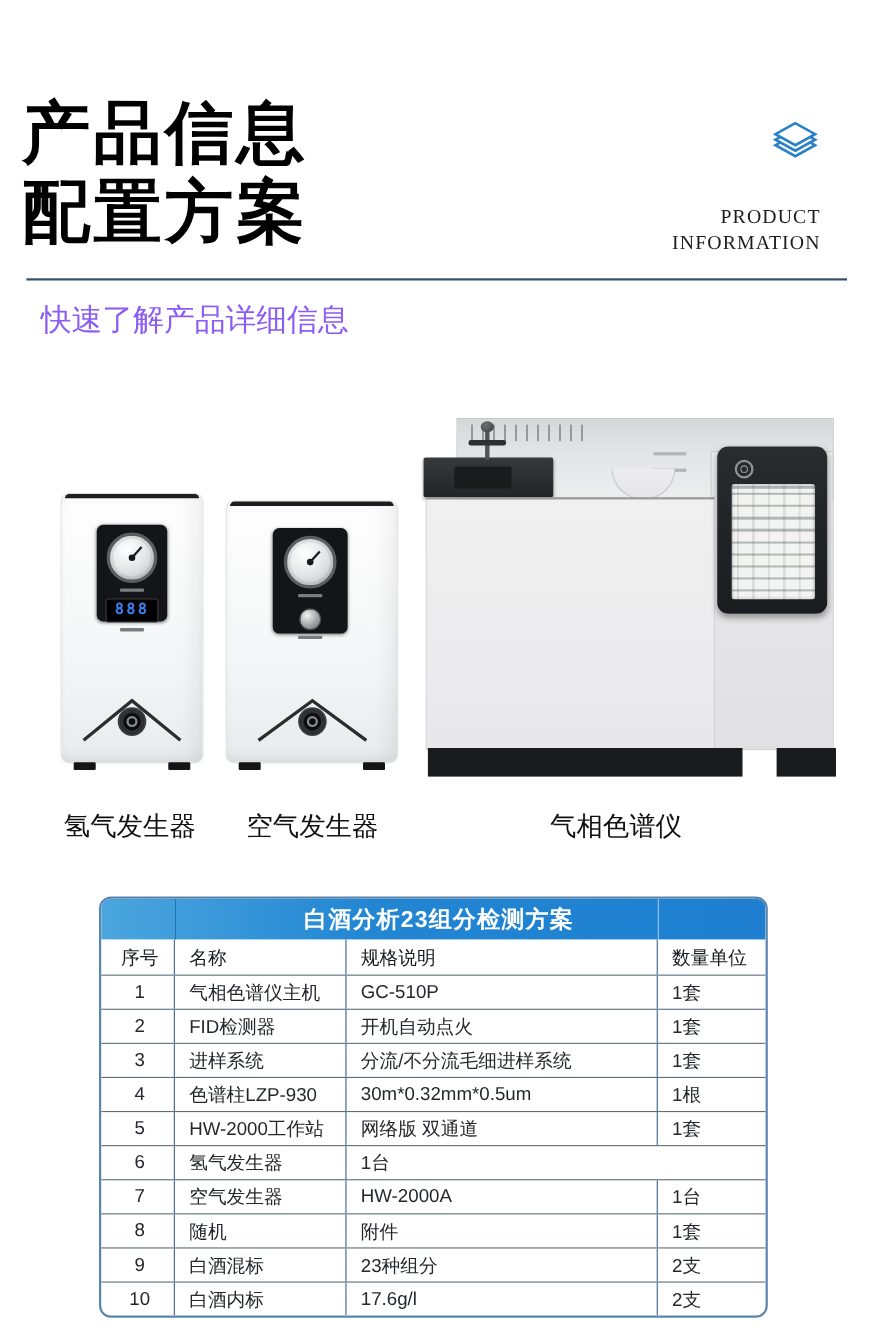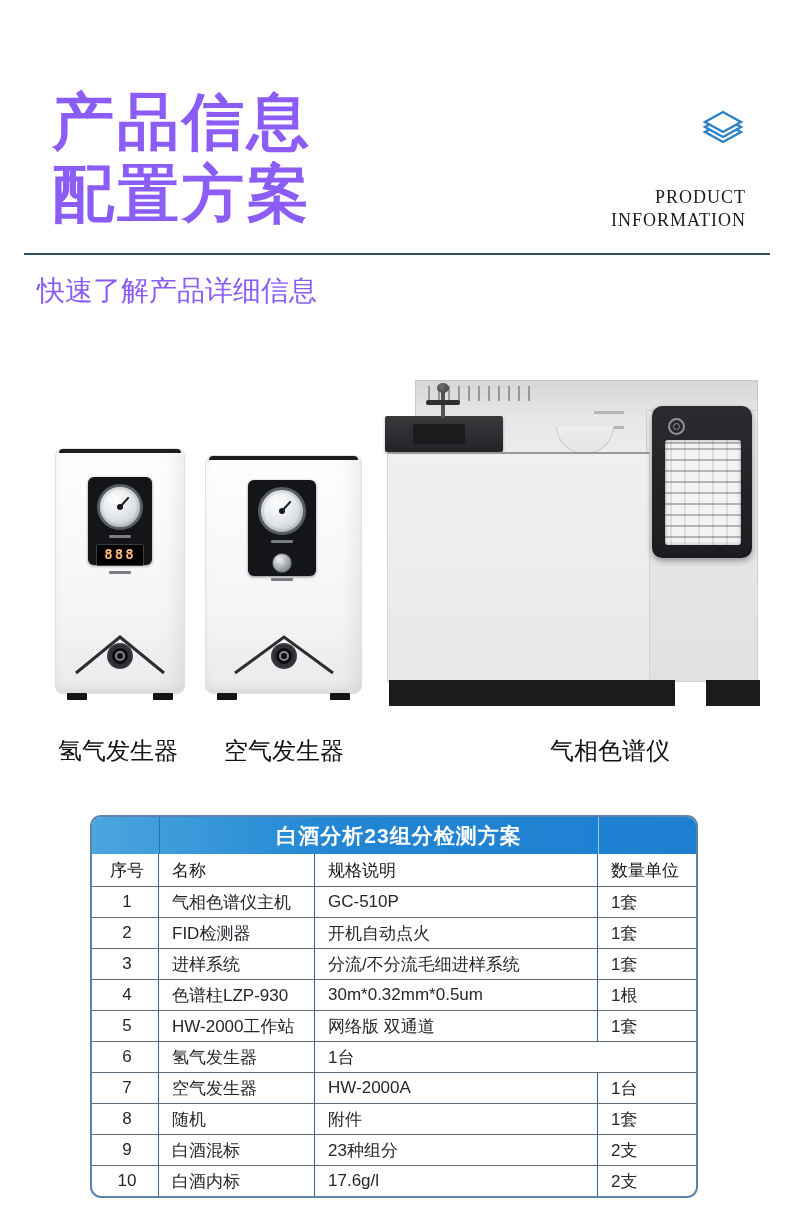--- a/index.html
+++ b/index.html
@@ -1,21 +1,21 @@
 <!DOCTYPE html>
 <html><head>
 <meta charset="utf-8">
 <style>
   html,body{margin:0;padding:0;background:#fff;}
   #root{position:relative;width:790px;height:1218px;background:#fff;overflow:hidden;
         font-family:"Liberation Sans",sans-serif;}
 
   
-  .main-title{position:absolute;left:52px;top:86px;font-weight:900;font-size:62px;
-              line-height:72px;color:#8b5cf6;letter-spacing:3px;}
+  .main-title{position:absolute;left:20px;top:86px;font-weight:900;font-size:62px;
+              line-height:72px;color:#000000;letter-spacing:3px;}
   .layers-wrap{position:absolute;right:44px;top:108px;width:46px;height:42px;}
   .en-label{position:absolute;right:44px;top:186px;text-align:right;
             font-family:"Liberation Serif",serif;font-size:18px;line-height:23px;
             color:#1c1c1c;letter-spacing:1px;}
   .divider{position:absolute;left:24px;right:20px;top:253px;height:2px;background:#33506b;}
   .tagline{position:absolute;left:37px;top:272px;font-family:"Liberation Serif",serif;
            font-size:28px;color:#8b5cf6;}
 
   
   .gen{position:absolute;}
@@ -36,21 +36,21 @@
          background:radial-gradient(circle at 38% 32%,#ffffff 0%,#dfe2e5 55%,#aeb3b8 100%);
          box-shadow:inset 0 0 0 3px rgba(0,0,0,.08);}
   #gen-a .gauge{width:42px;height:42px;}
   .gauge::before{content:"";position:absolute;left:calc(50% - 1px);bottom:50%;width:2px;
                  height:13px;background:#15181c;transform-origin:bottom center;
                  transform:rotate(42deg);}
   .gauge::after{content:"";position:absolute;left:calc(50% - 3px);top:calc(50% - 3px);
                 width:6px;height:6px;border-radius:50%;background:#15181c;}
   .label-bar{width:22px;height:3px;background:#797d82;margin:5px auto 0;border-radius:1px;}
   .seg{width:46px;height:20px;margin:6px auto 0;background:#000;border:1px solid #3a3d40;
-       border-radius:2px;color:#fdba74;font-family:"DejaVu Sans Mono",monospace;
+       border-radius:2px;color:#3b82f6;font-family:"DejaVu Sans Mono",monospace;
        font-size:14px;font-weight:bold;text-align:center;line-height:19px;letter-spacing:2px;}
   .knob{width:18px;height:18px;margin:10px auto 0;border-radius:50%;border:1px solid #4a4d50;
         background:radial-gradient(circle at 35% 30%,#f2f2f2,#9a9ea2 60%,#6c7074);}
   .vent{position:absolute;left:0;right:0;bottom:18px;display:flex;justify-content:center;}
   .pwr{position:absolute;left:calc(50% - 11px);bottom:26px;width:22px;height:22px;
        border-radius:50%;background:#0d0d0f;
        box-shadow:inset 0 0 0 3px #2f3134,0 0 0 2px #3c3e41;}
   .pwr::after{content:"";position:absolute;left:6px;top:6px;right:6px;bottom:6px;
               border:2px solid #8a8d90;border-radius:50%;}
   .foot{position:absolute;bottom:0;width:20px;height:7px;background:#141414;border-radius:1px;}
@@ -95,21 +95,21 @@
                repeating-linear-gradient(180deg,rgba(80,90,100,.40) 0 2px,transparent 2px 11px),
                repeating-linear-gradient(90deg,rgba(80,90,100,.14) 0 2px,transparent 2px 14px);
              background-position:5px 8px;}
   .gc-base-main{position:absolute;left:4px;bottom:2px;width:286px;height:26px;background:#1a1b1d;}
   .gc-base-right{position:absolute;right:2px;bottom:2px;width:54px;height:26px;background:#1a1b1d;}
 
   
   .caption{position:absolute;top:735px;font-size:24px;font-weight:500;color:#111;}
   #cap-h{left:42px;width:152px;text-align:center;}
   #cap-a{left:208px;width:152px;text-align:center;}
-  #cap-gc{left:500px;width:170px;text-align:right;}
+  #cap-gc{left:500px;width:170px;text-align:left;}
 
   
   .spec-table{position:absolute;left:90px;top:815px;width:608px;box-sizing:border-box;
               border:2px solid #5b84ab;border-radius:11px;overflow:hidden;background:#fff;}
   .t-title{position:relative;height:37px;display:flex;align-items:center;justify-content:center;
            background:linear-gradient(90deg,#4ba6de 0%,#2286d3 40%,#1e7fd0 100%);
            color:#fff;font-size:21px;font-weight:bold;letter-spacing:1px;padding-left:10px;}
   .t-sep-l{position:absolute;left:67px;top:0;bottom:0;width:1px;background:rgba(13,82,140,.55);}
   .t-sep-r{position:absolute;left:506px;top:0;bottom:0;width:1px;background:rgba(255,255,255,.55);}
   .trow{display:grid;grid-template-columns:67px 156px 283px 1fr;align-items:stretch;}

